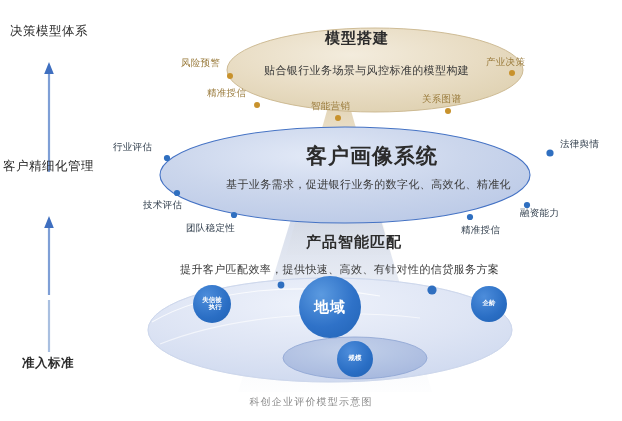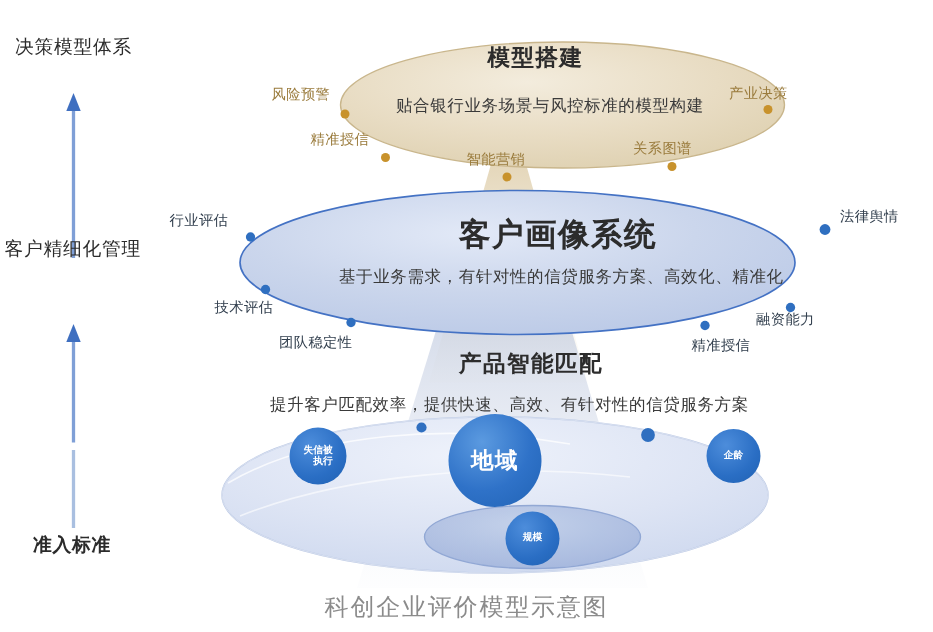--- a/index.html
+++ b/index.html
@@ -69,21 +69,21 @@
   }
   .bubble.mini{
     background:radial-gradient(circle at 36% 30%, #4d8ddb 0%, #2a6ec4 60%, #2061b2 100%);
     font-size:6.5px;font-weight:bold;
   }
 
   .caption{
     position:absolute;
     width:622px;
     text-align:center;
-    font-size:16px;
+    font-size:10px;
     color:#8b8b8b;
     letter-spacing:1.2px;
   }
 </style>
 </head>
 <body>
 
 <div id="stage">
 
   <svg class="layer" viewBox="0 0 622 421">
@@ -198,31 +198,31 @@
   <div class="node-label tan" style="left:207px; top:87px;">精准授信</div>
 
   <div class="node-label tan" style="left:311px; top:100px;">智能营销</div>
 
   <div class="node-label tan" style="left:422px; top:93px;">关系图谱</div>
 
   <div class="node-label tan" style="left:486px; top:56px;">产业决策</div>
 
   <div class="ell-title t-mid" style="left:306px; top:142px;">客户画像系统</div>
 
-  <div class="ell-desc" style="left:226px; top:177px;">基于业务需求，有针对性的信贷服务方案、高效化、精准化</div>
+  <div class="ell-desc" style="left:226px; top:177px;">基于业务需求，促进银行业务的数字化、高效化、精准化</div>
 
   <div class="node-label blue" style="left:113px; top:141px;text-align:center;">行业评估</div>
 
   <div class="node-label blue" style="left:143px; top:199px;">技术评估</div>
 
   <div class="node-label blue" style="left:186px; top:222px;">团队稳定性</div>
 
   <div class="node-label blue" style="left:461px; top:224px;">精准授信</div>
 
-  <div class="node-label blue" style="left:504px; top:207px;text-align:right;">融资能力</div>
+  <div class="node-label blue" style="left:520px; top:207px;text-align:right;">融资能力</div>
 
   <div class="node-label blue" style="left:560px; top:138px;">法律舆情</div>
 
   <div class="ell-title t-bot" style="left:306px; top:233px;">产品智能匹配</div>
 
   <div class="ell-desc" style="left:180px; top:262px;">提升客户匹配效率，提供快速、高效、有针对性的信贷服务方案</div>
 
   <div class="bubble small" style="left:193px; top:285px; width:38px; height:38px;">
     <span style="white-space:pre-line;">失信被
 执行</span>

